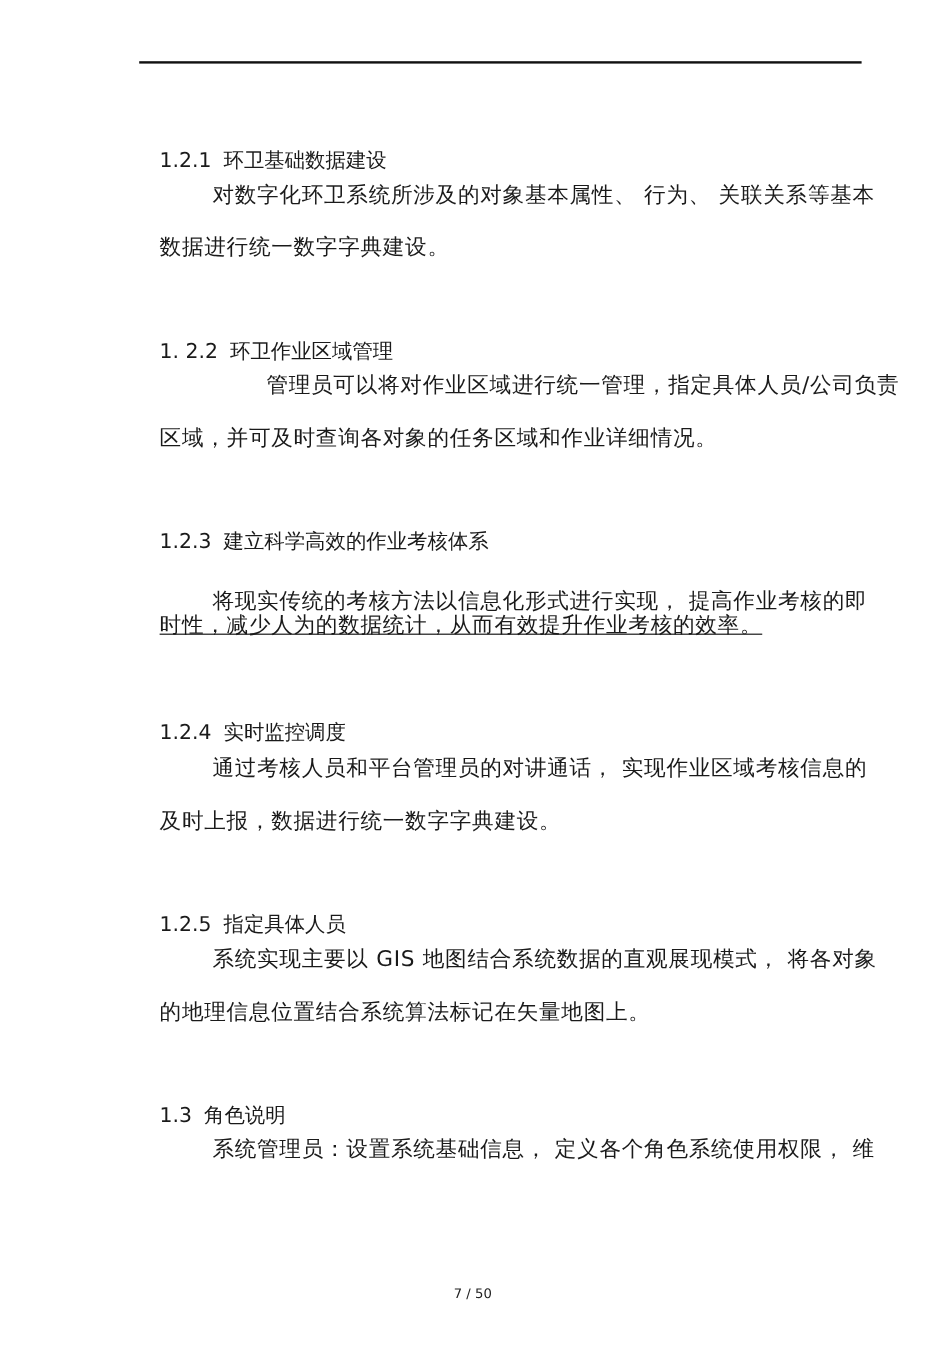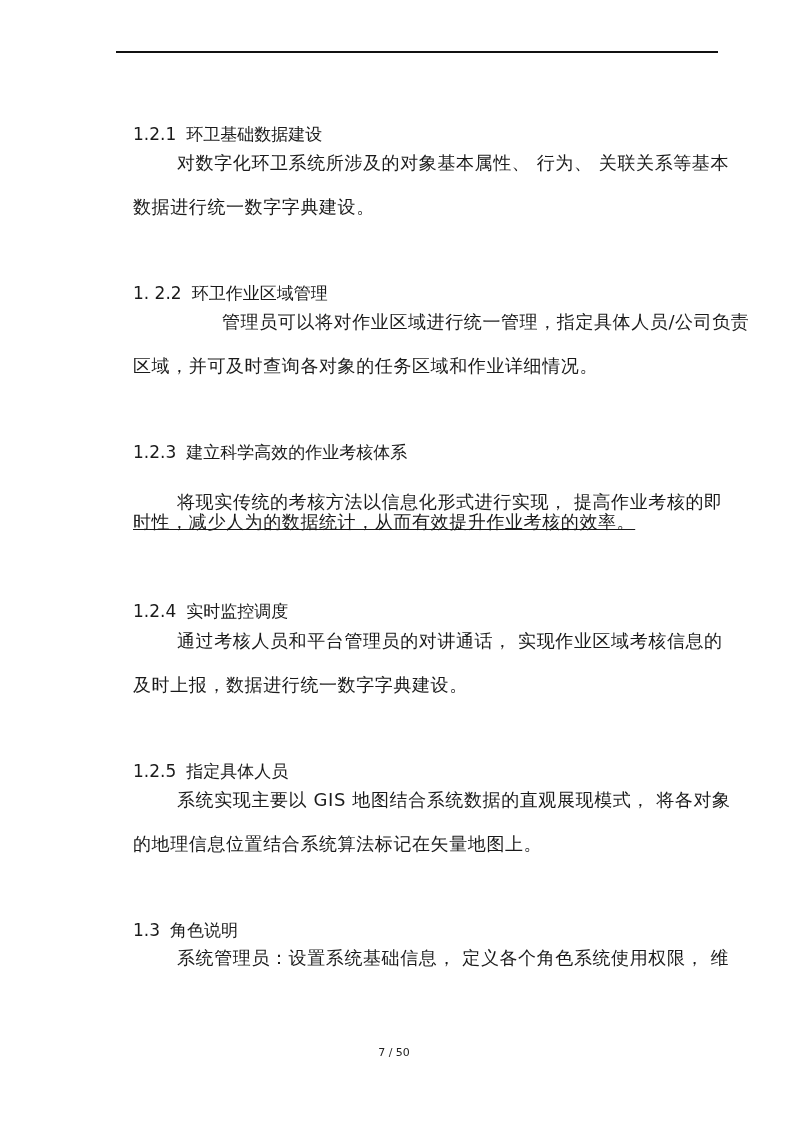--- a/index.html
+++ b/index.html
@@ -49,21 +49,21 @@
       letter-spacing: 0.6px;
     }
     .para-line.first {
       left: 44px;
     }
     .para-line.cont {
       left: 0;
     }
     .page-number {
       position: absolute;
-      top: 1046px;
+      top: 1072px;
       left: 0;
       width: 788px;
       text-align: center;
       font-size: 11px;
       color: #222222;
     }
   </style>
 </head>
 <body>
 

